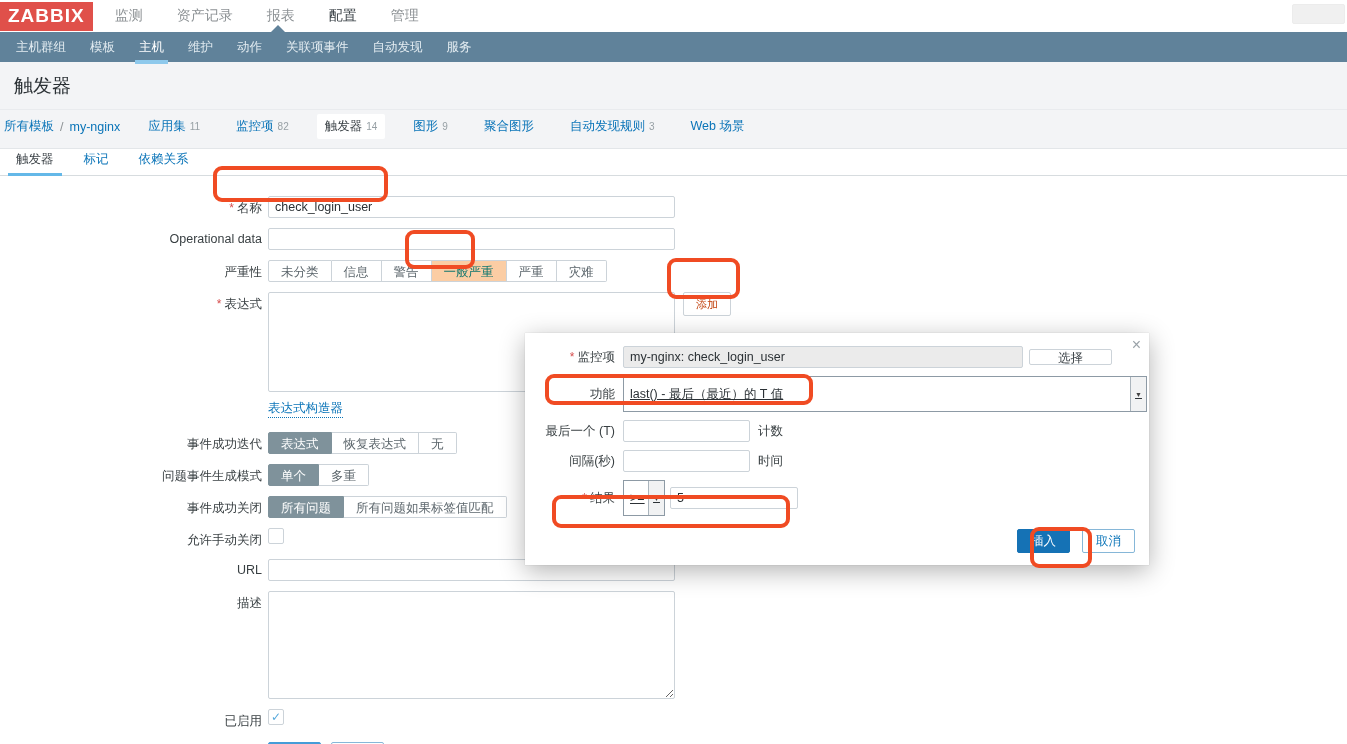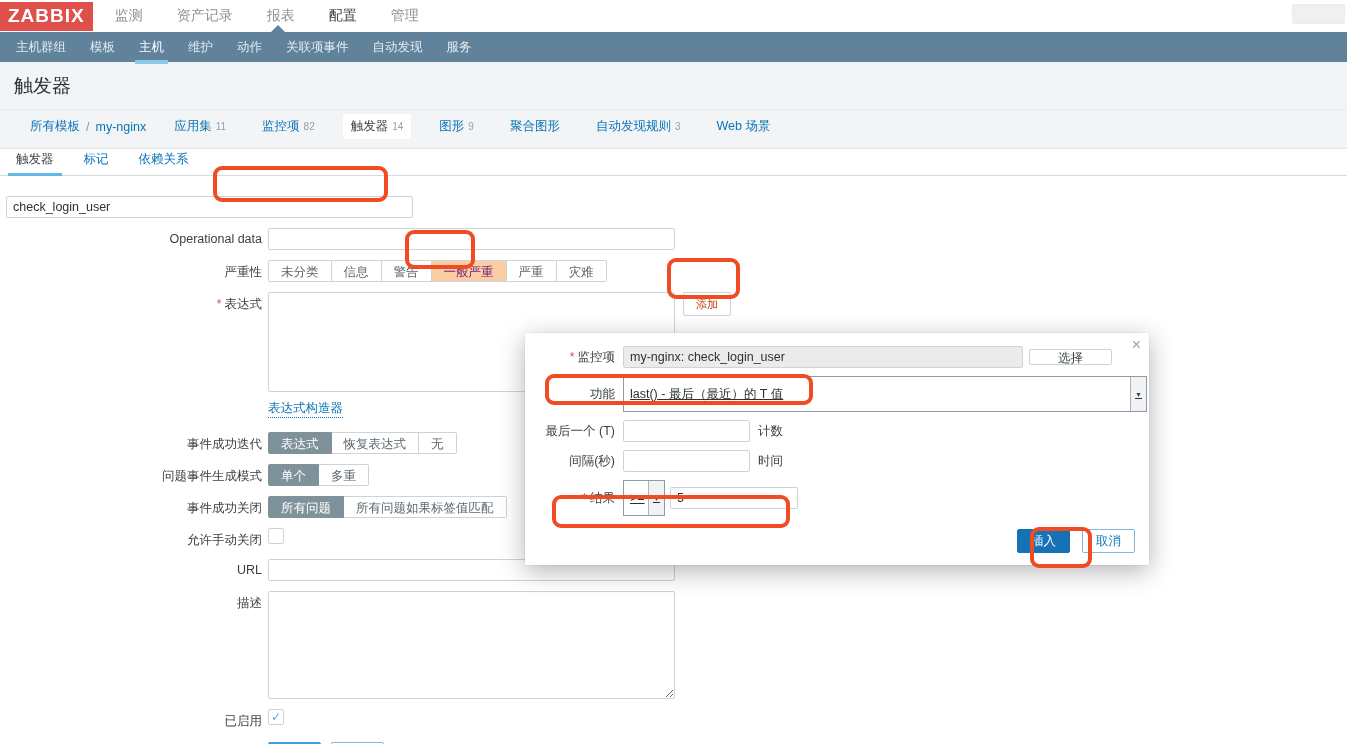--- a/index.html
+++ b/index.html
@@ -17,21 +17,21 @@
   
   .subnav { height:30px; background:#60829a; display:flex; align-items:center; padding-left:14px; gap:20px; position:relative; }
   .subnav:before { content:""; position:absolute; top:-7px; left:270px; border-left:8px solid transparent; border-right:8px solid transparent; border-bottom:8px solid #60829a; }
   .subnav-item { font-size:12.5px; color:#e3ecf1; cursor:pointer; padding:6px 2px; position:relative; }
   .subnav-item.active { color:#fff; }
   .subnav-item.active:after { content:""; position:absolute; left:-2px; right:-2px; bottom:-2px; height:4px; background:#8ec9ec; }
 
   
   .header-block { background:#f3f4f6; border-bottom:1px solid #e3e6e9; }
   .page-title { font-size:19px; color:#2b3135; padding:11px 14px 10px 14px; }
-  .crumb-row { display:flex; align-items:center; padding:4px 14px 9px 30px; gap:6px; border-top:1px solid #e9ebee; }
+  .crumb-row { display:flex; align-items:center; padding:4px 14px 9px 4px; gap:6px; border-top:1px solid #e9ebee; }
   .crumb-link { color:#0a74b8; font-size:12.5px; text-decoration:none; cursor:pointer; }
   .crumb-sep { color:#8d9295; font-size:12.5px; }
   .crumb-item { font-size:12.5px; color:#0a74b8; padding:4px 8px; margin-left:14px; cursor:pointer; border-radius:2px; display:flex; align-items:center; gap:4px; }
   .crumb-item .cnt { font-size:10px; color:#97a0a5; }
   .crumb-item.active { background:#fff; color:#3a4146; }
 
   
   .tabbar { background:#fff; border-bottom:1px solid #d7dcdf; display:flex; padding-left:14px; gap:26px; height:27px; align-items:flex-end; }
   .tab { font-size:12.5px; color:#0a74b8; padding:5px 2px 7px 2px; cursor:pointer; position:relative; }
   .tab.active { color:#3a4146; }
@@ -44,21 +44,21 @@
   .ffield { margin-left:6px; display:flex; align-items:flex-start; }
   .req { color:#d64e4e; margin-right:3px; font-size:12px; }
   input.txt { height:22px; border:1px solid #ccd3d9; border-radius:2px; font-size:12.5px; padding:0 6px; color:#2b3135; font-family:inherit; background:#fff; }
   .w400 { width:407px; }
   textarea.ta { width:407px; border:1px solid #ccd3d9; border-radius:2px; font-size:12.5px; padding:4px 6px; color:#2b3135; font-family:inherit; resize:both; }
   .seg { display:flex; }
   .seg-btn { border:1px solid #ccd3d9; border-left-width:0; background:#fff; color:#5c666c; font-size:12.5px; padding:3px 12px; height:22px; cursor:pointer; font-family:inherit; white-space:nowrap; }
   .seg-btn:first-child { border-left-width:1px; border-radius:2px 0 0 2px; }
   .seg-btn:last-child { border-radius:0 2px 2px 0; }
   .seg-btn.sel-gray { background:#7f929b; border-color:#7f929b; color:#fff; }
-  .seg-btn.sel-orange { background:#fbcda4; border-color:#ccd3d9; color:#701a75; }
+  .seg-btn.sel-orange { background:#fbcda4; border-color:#ccd3d9; color:#0f766e; }
   .btn-plain { border:1px solid #ccd3d9; background:#fff; color:#c2410c; font-size:11px; height:24px; padding:0 12px; border-radius:2px; cursor:pointer; font-family:inherit; }
   .link-dotted { color:#0a74b8; font-size:12.5px; border-bottom:1px dotted #0a74b8; cursor:pointer; display:inline-block; margin-top:8px; }
   .chk { width:16px; height:16px; border:1px solid #ccd3d9; border-radius:2px; background:#fff; display:inline-flex; align-items:center; justify-content:center; font-size:12px; color:#56a9dc; cursor:pointer; }
   .btn-primary { background:#459cd8; border:1px solid #459cd8; color:#fff; font-size:12.5px; height:24px; padding:0 13px; border-radius:2px; cursor:pointer; font-family:inherit; }
   .btn-cancel { background:#fff; border:1px solid #86b7d8; color:#0a74b8; font-size:12.5px; height:24px; padding:0 13px; border-radius:2px; cursor:pointer; font-family:inherit; }
   .footer-btns { margin-left:268px; display:flex; gap:10px; margin-top:12px; }
 
   
   .modal { position:absolute; left:525px; top:333px; width:624px; height:232px; background:#fff; box-shadow:0 6px 24px rgba(0,0,0,.3), 0 0 1px rgba(0,0,0,.2); z-index:10; padding:13px 18px; }
   .modal-title { font-size:13.5px; font-weight:bold; color:#2b3135; margin-bottom:13px; }
@@ -144,20 +144,21 @@
 
   <div class="tabbar">
     <div class="tab active">触发器</div>
     <div class="tab">标记</div>
     <div class="tab">依赖关系</div>
   </div>
 
   <div class="form">
 
     <div class="frow">
+      <div class="flabel"><span class="req">*</span><span>名称</span></div>
       <div class="ffield">
           <input class="txt w400" value="check_login_user" style="">
         </div>
     </div>
 
     <div class="frow">
       <div class="flabel">Operational data</div>
       <div class="ffield">
           <input class="txt w400" value="" style="">
         </div>

